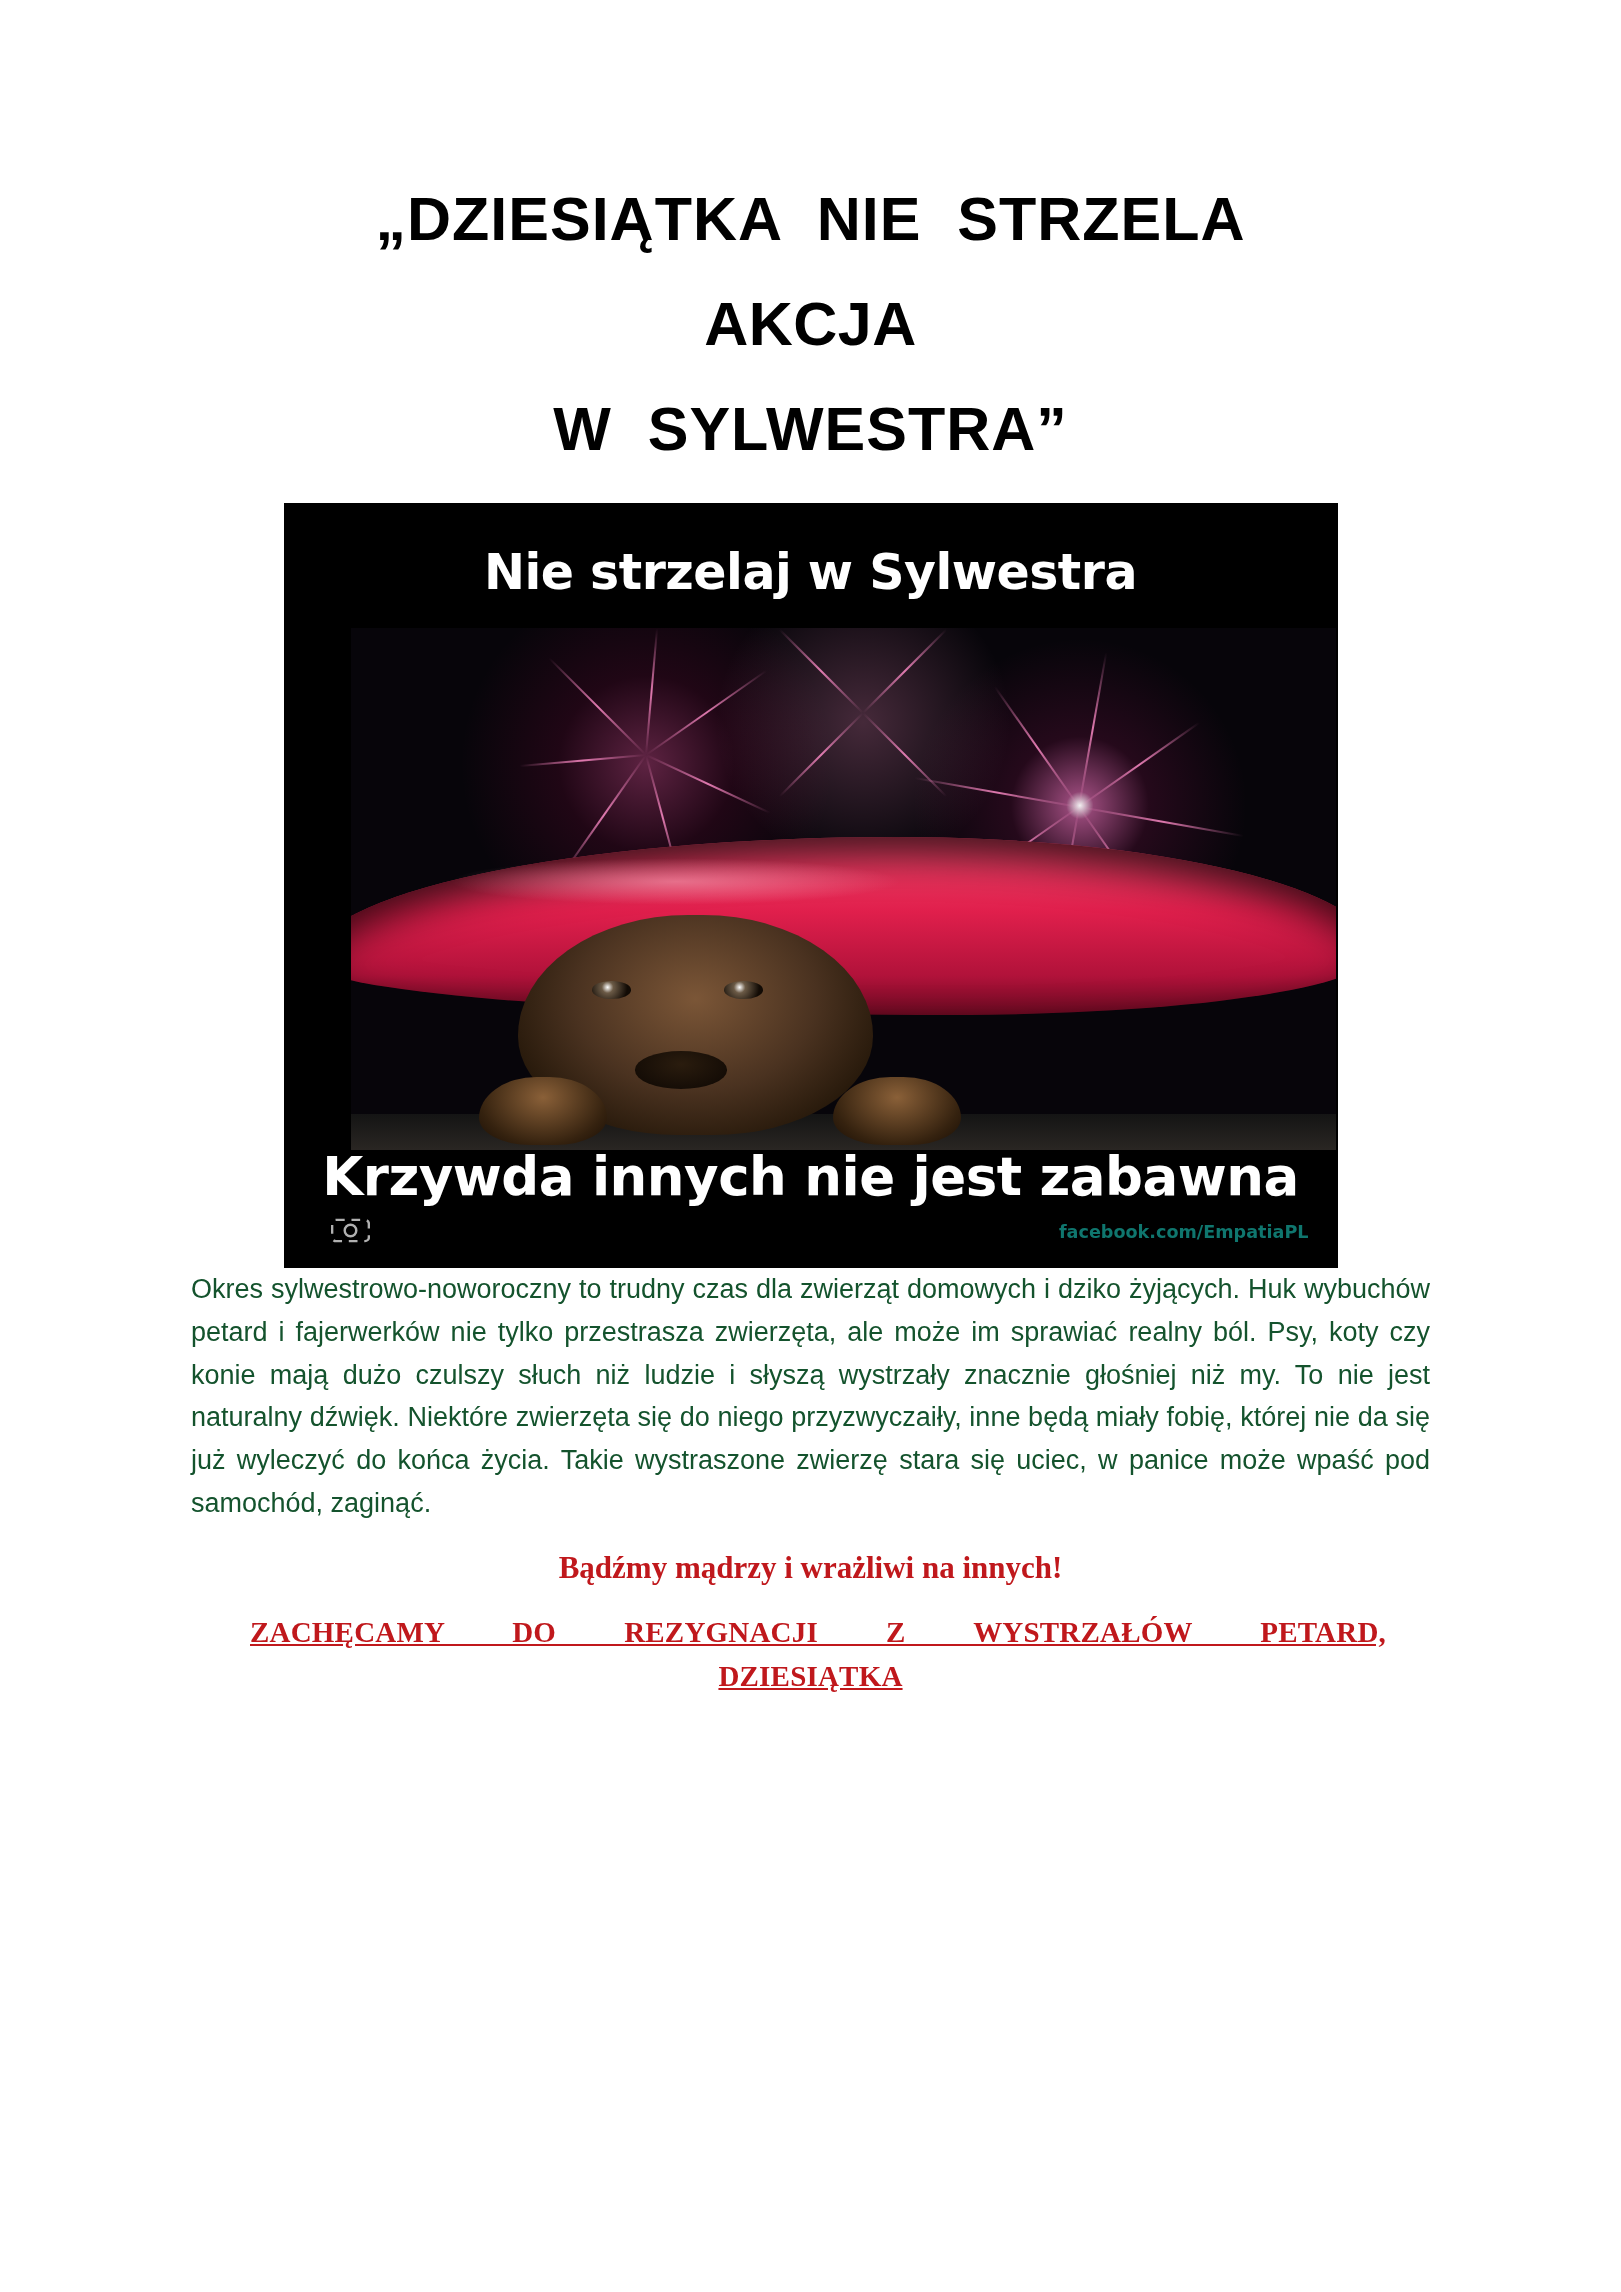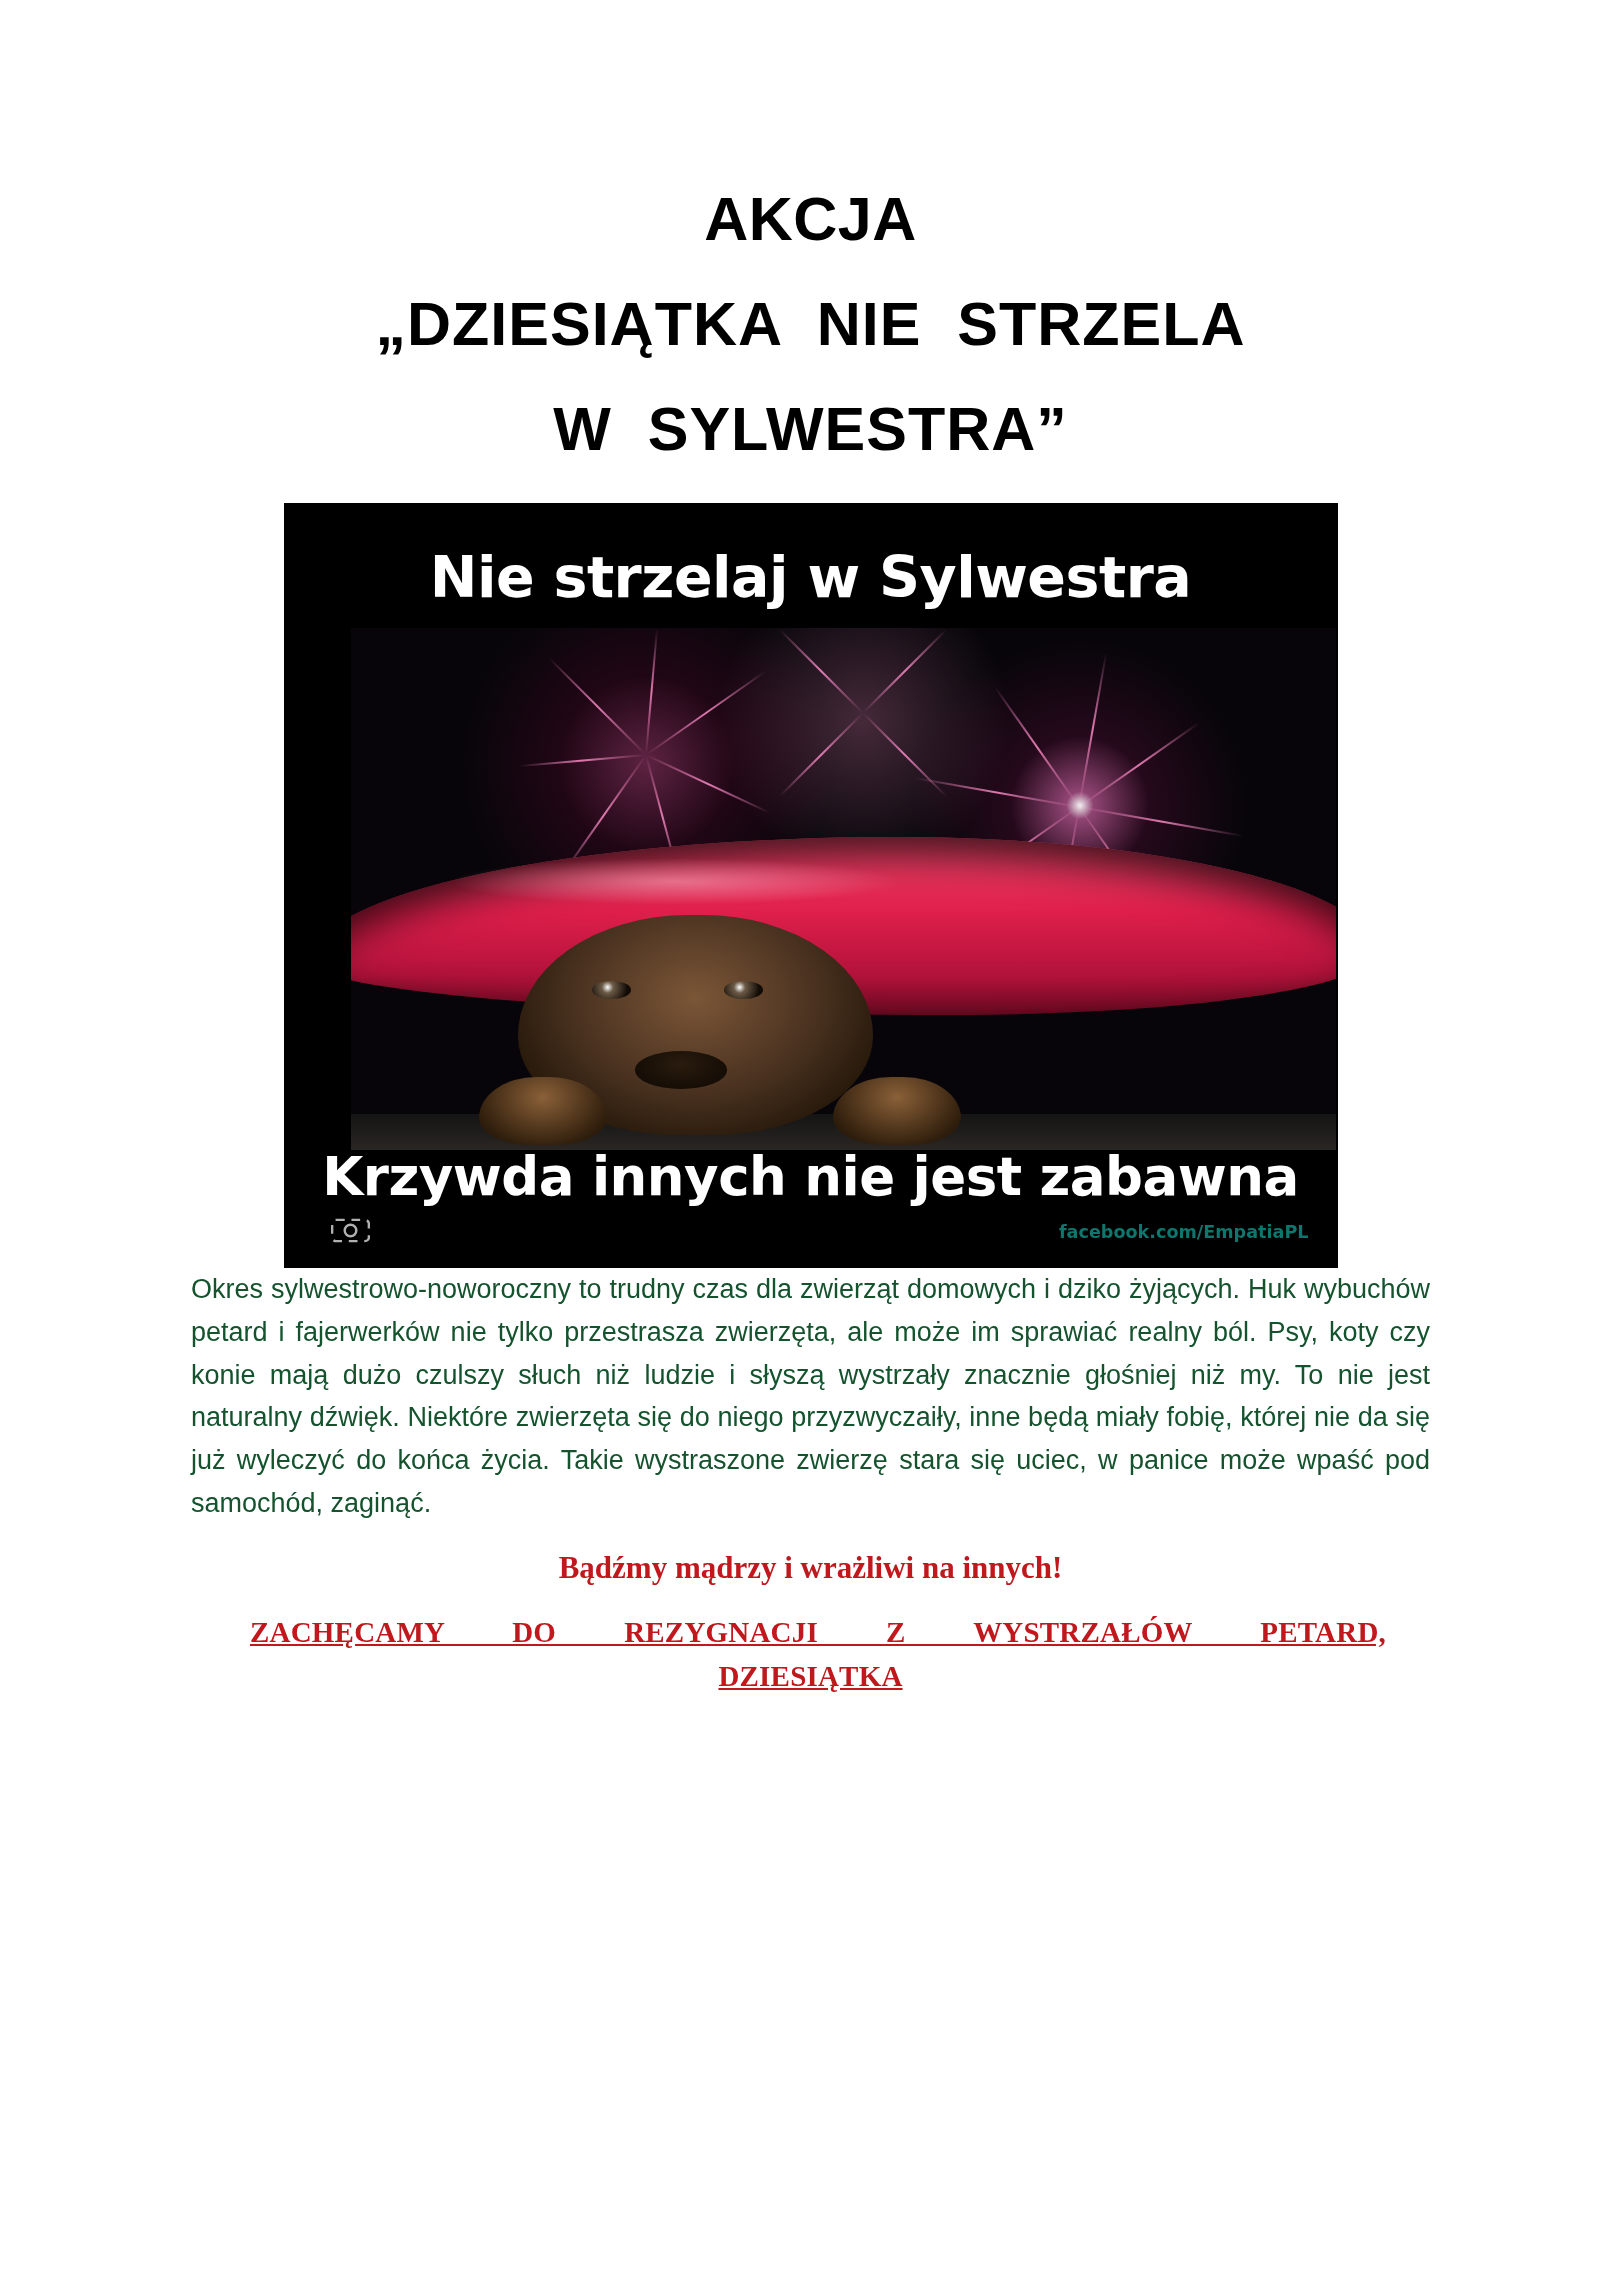--- a/index.html
+++ b/index.html
@@ -51,21 +51,21 @@
   }
   .poster-top-text {
     position: absolute;
     top: 41px;
     left: 0;
     width: 100%;
     text-align: center;
     color: #ffffff;
     font-family: "DejaVu Sans", sans-serif;
     font-weight: bold;
-    font-size: 57px;
+    font-size: 49px;
     letter-spacing: -0.5px;
     z-index: 5;
   }
   .poster-bottom-text {
     position: absolute;
     bottom: 61px;
     left: 0;
     width: 100%;
     text-align: center;
     color: #ffffff;
@@ -224,22 +224,22 @@
   }
   .closing-2 .l1 { display: block; text-align: justify; text-align-last: justify; margin-left: 15px; }
   .closing-2 .l2 { display: block; text-align: center; }
 </style>
 </head>
 <body>
 
 <div class="page">
 
   <div class="title-block">
+    <div class="title-line l2">„​DZIESIĄTKA  NIE  STRZELA</div>
     <div class="title-line l1">AKCJA</div>
-    <div class="title-line l2">„​DZIESIĄTKA  NIE  STRZELA</div>
     <div class="title-line l3">W  SYLWESTRA”</div>
   </div>
 
   <div class="image-wrap">
     <div class="poster">
 
       <div class="poster-top-text">Nie strzelaj w Sylwestra</div>
 
       <div class="photo">
         <div class="fireworks">

